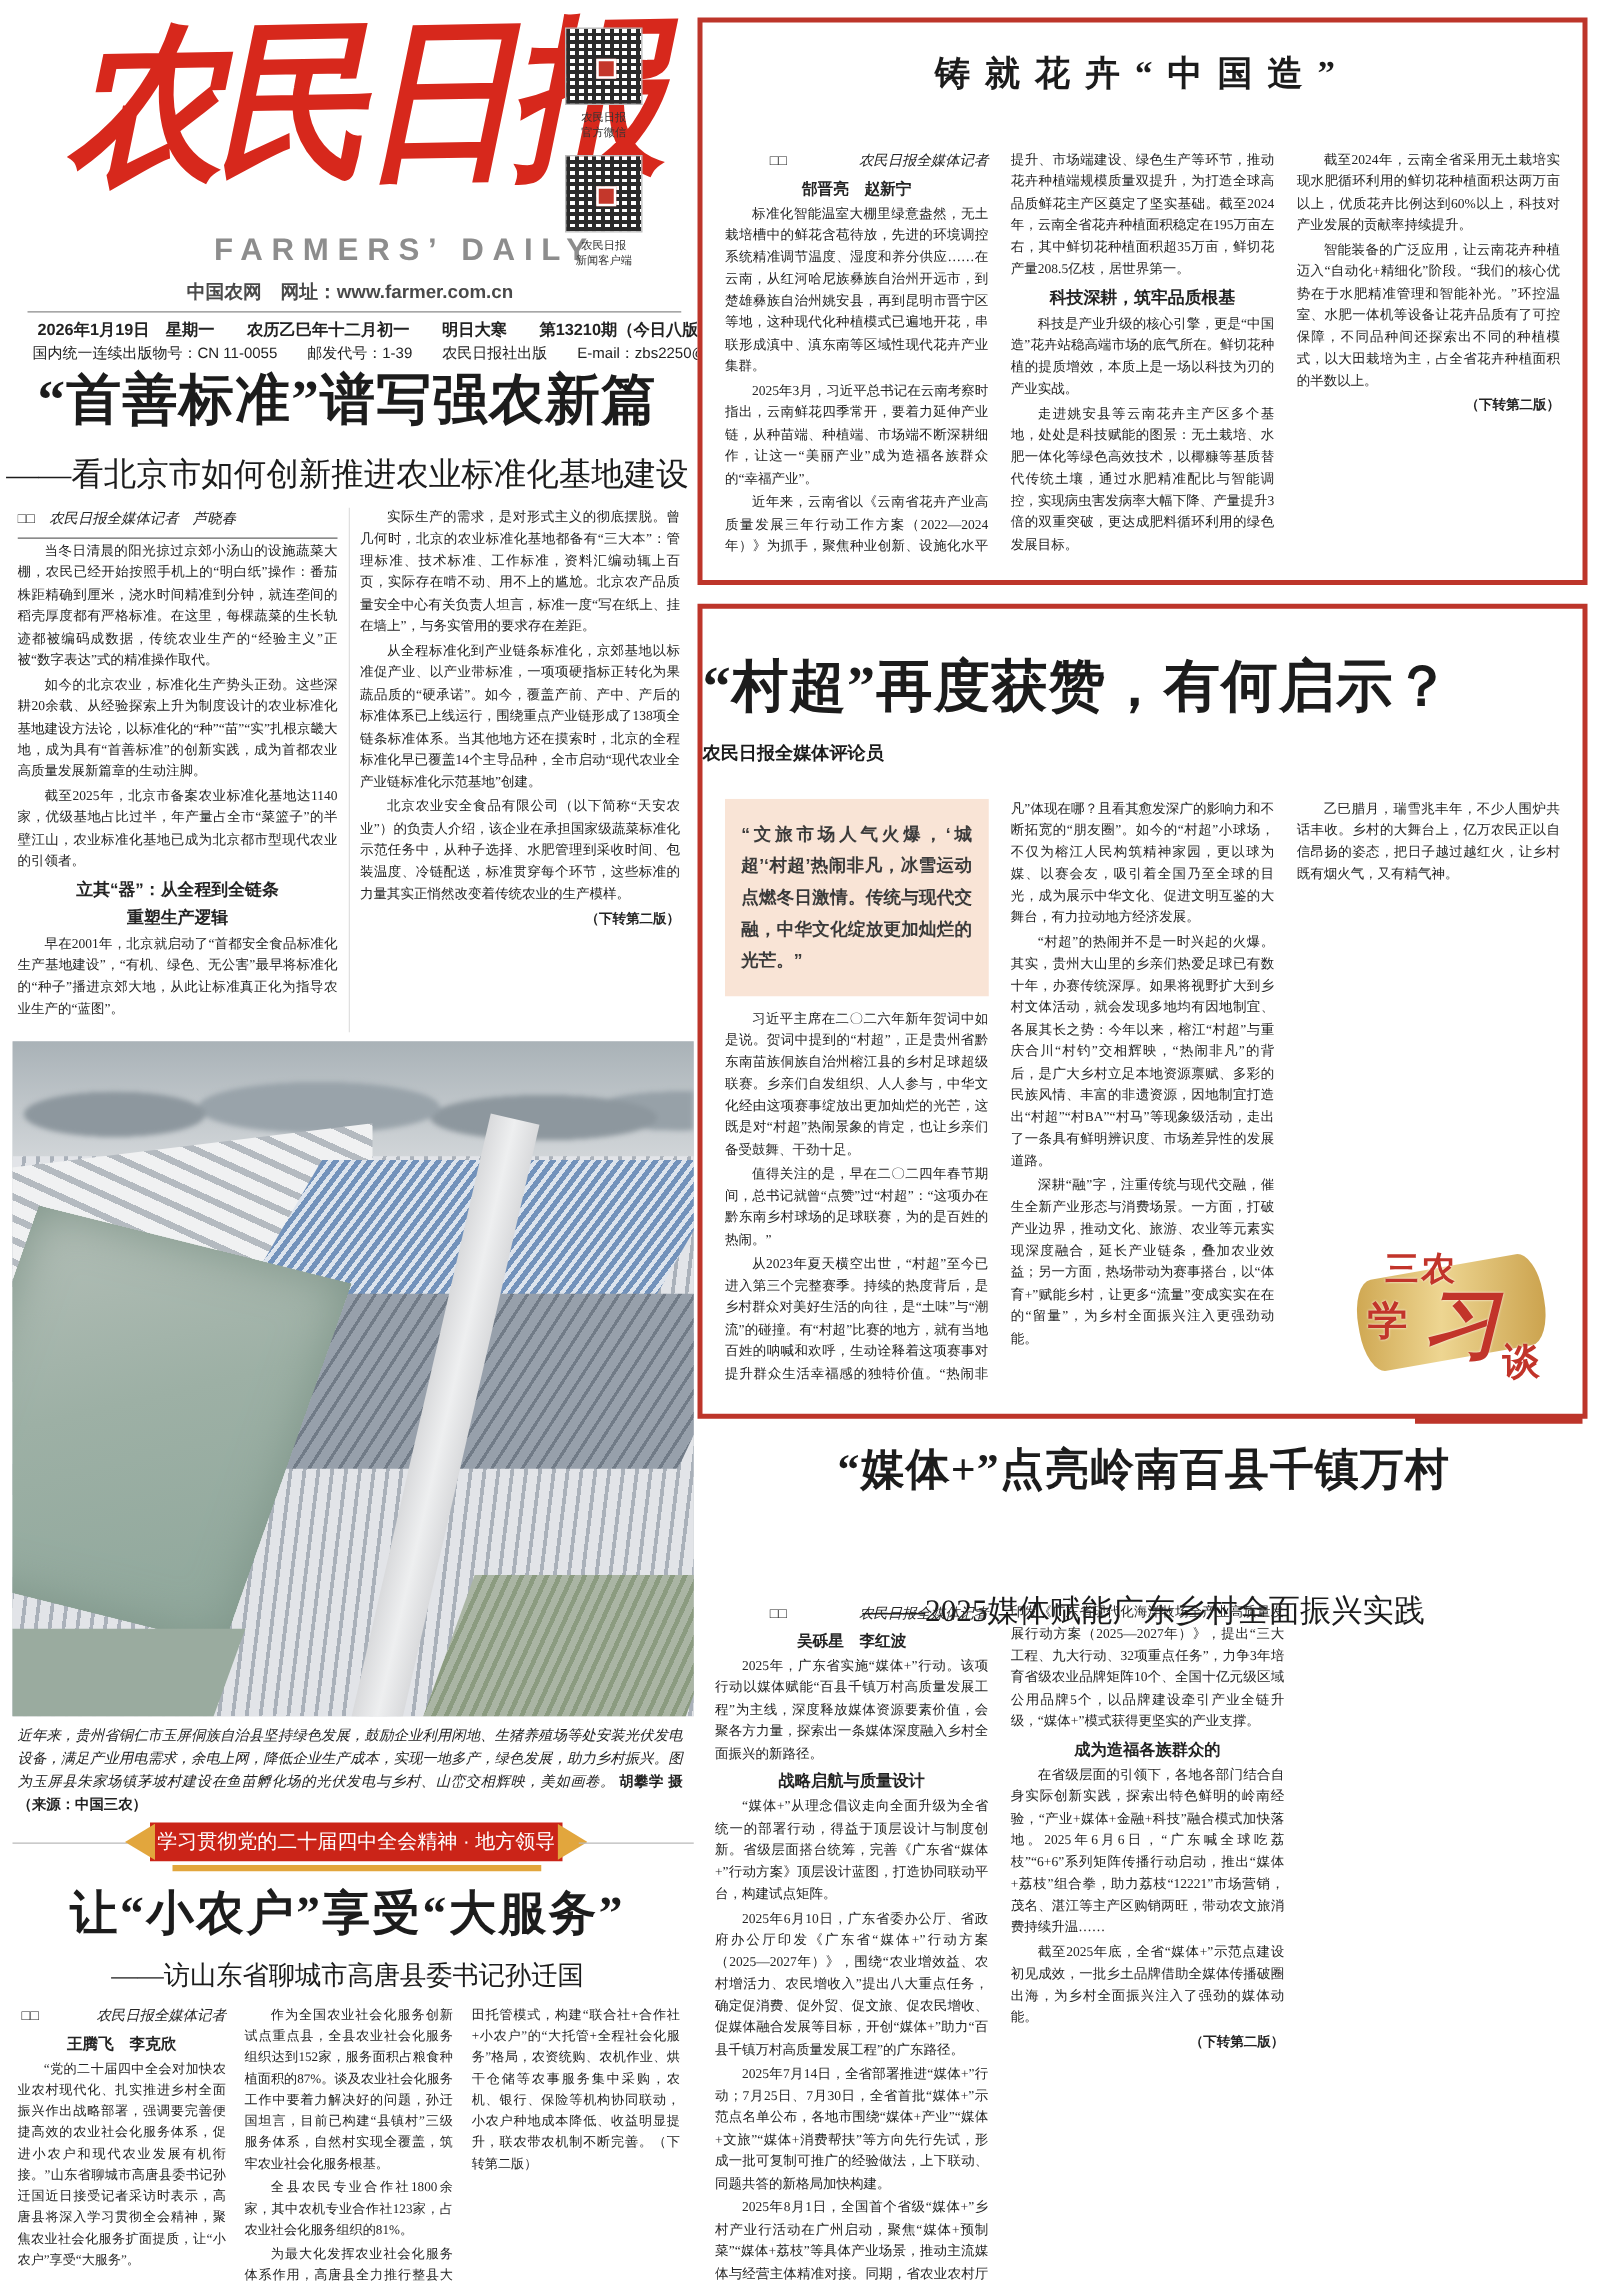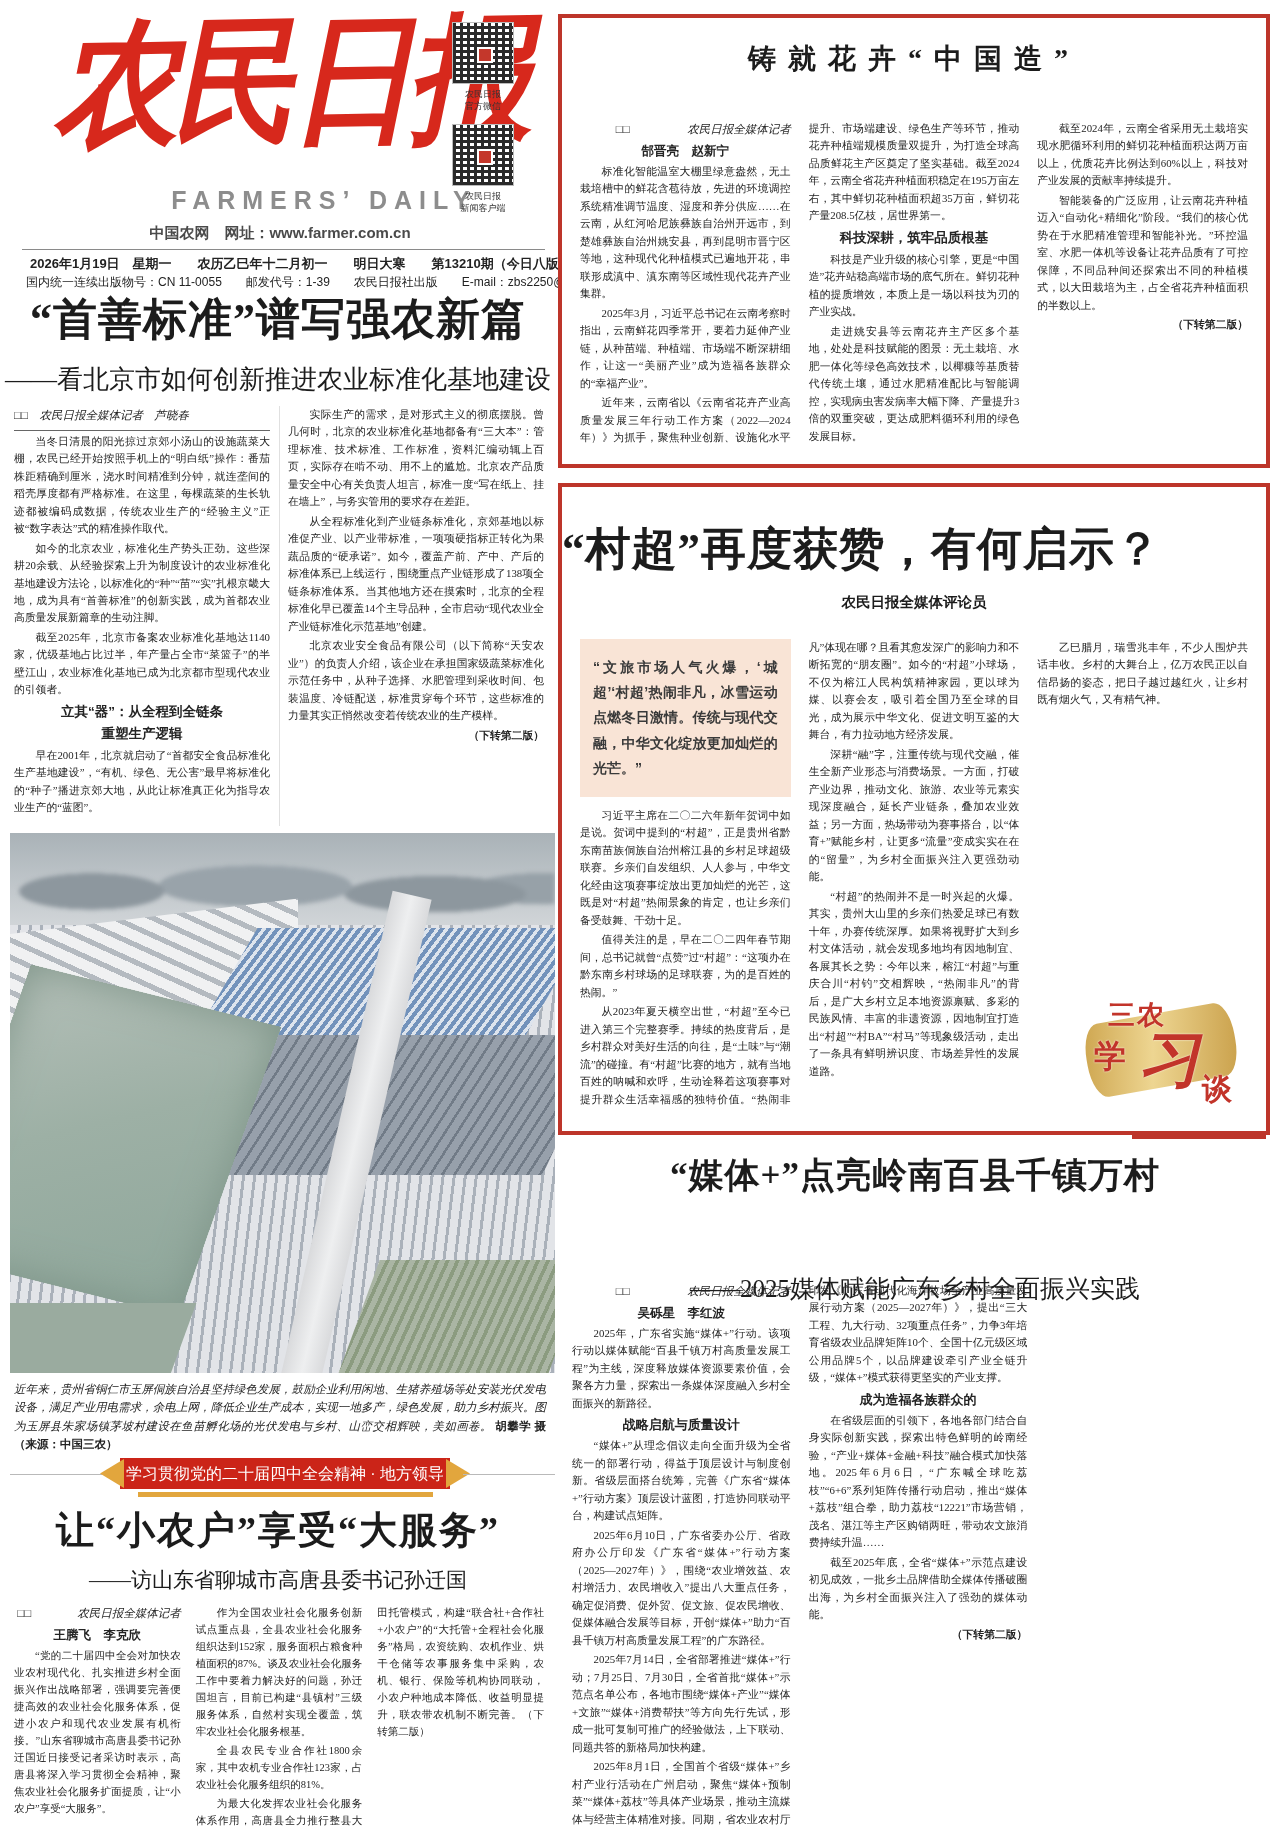--- a/index.html
+++ b/index.html
@@ -112,21 +112,21 @@
   .box1{position:absolute;left:558px;top:14px;width:704px;height:446px;border:4px solid #bd352a;
         background:#fff;}
   .b1-h{margin:22px 0 0;text-align:center;font-size:28px;font-weight:bold;letter-spacing:12px;}
   .b1-cols{position:absolute;left:18px;top:102px;width:668px;height:328px;
         column-count:3;column-gap:18px;column-fill:auto;}
 
   
   .box2{position:absolute;left:558px;top:483px;width:704px;height:644px;border:4px solid #bd352a;
         background:#fff;}
   .b2-h{margin:32px 0 0;font-size:45px;font-weight:bold;letter-spacing:1px;}
-  .b2-by{margin:14px 0 0;text-align:center;font-family:Liberation Mono, monospace;
+  .b2-by{margin:14px 0 0;font-family:Liberation Mono, monospace;
         font-weight:bold;font-size:14.5px;}
   .b2-cols{position:absolute;left:18px;top:152px;width:668px;height:476px;
         column-count:3;column-gap:18px;column-fill:auto;}
   .quote{background:#f9e4d6;padding:16px 13px;margin:0 0 10px;font-weight:bold;font-size:14px;
         line-height:1.8;color:#3a3a3a;text-indent:0;break-inside:avoid;
         font-family:"Liberation Sans",sans-serif;}
   .sn-logo{position:absolute;right:22px;bottom:14px;width:160px;height:122px;}
   .sn-blob{position:absolute;left:2px;top:18px;width:150px;height:74px;border-radius:16px/34px;
         background:linear-gradient(100deg,#c99d3f,#ecd astron 45%,#c5983b);
         background:linear-gradient(100deg,#c99d3f,#ecd288 45%,#c5983b);
@@ -243,22 +243,22 @@
   </section>
 
   <section class="box2">
     <h1 class="b2-h">“村超”再度获赞，有何启示？</h1>
     <div class="b2-by">农民日报全媒体评论员</div>
     <div class="cols b2-cols">
       <div class="quote">“文旅市场人气火爆，‘城超’‘村超’热闹非凡，冰雪运动点燃冬日激情。传统与现代交融，中华文化绽放更加灿烂的光芒。”</div>
     <p class="para">习近平主席在二〇二六年新年贺词中如是说。贺词中提到的“村超”，正是贵州省黔东南苗族侗族自治州榕江县的乡村足球超级联赛。乡亲们自发组织、人人参与，中华文化经由这项赛事绽放出更加灿烂的光芒，这既是对“村超”热闹景象的肯定，也让乡亲们备受鼓舞、干劲十足。</p>
         <p class="para">值得关注的是，早在二〇二四年春节期间，总书记就曾“点赞”过“村超”：“这项办在黔东南乡村球场的足球联赛，为的是百姓的热闹。”</p>
         <p class="para">从2023年夏天横空出世，“村超”至今已进入第三个完整赛季。持续的热度背后，是乡村群众对美好生活的向往，是“土味”与“潮流”的碰撞。有“村超”比赛的地方，就有当地百姓的呐喊和欢呼，生动诠释着这项赛事对提升群众生活幸福感的独特价值。“热闹非凡”体现在哪？且看其愈发深广的影响力和不断拓宽的“朋友圈”。如今的“村超”小球场，不仅为榕江人民构筑精神家园，更以球为媒、以赛会友，吸引着全国乃至全球的目光，成为展示中华文化、促进文明互鉴的大舞台，有力拉动地方经济发展。</p>
+        <p class="para">“村超”的热闹并不是一时兴起的火爆。其实，贵州大山里的乡亲们热爱足球已有数十年，办赛传统深厚。如果将视野扩大到乡村文体活动，就会发现多地均有因地制宜、各展其长之势：今年以来，榕江“村超”与重庆合川“村钓”交相辉映，“热闹非凡”的背后，是广大乡村立足本地资源禀赋、多彩的民族风情、丰富的非遗资源，因地制宜打造出“村超”“村BA”“村马”等现象级活动，走出了一条具有鲜明辨识度、市场差异性的发展道路。</p>
         <p class="para">深耕“融”字，注重传统与现代交融，催生全新产业形态与消费场景。一方面，打破产业边界，推动文化、旅游、农业等元素实现深度融合，延长产业链条，叠加农业效益；另一方面，热场带动为赛事搭台，以“体育+”赋能乡村，让更多“流量”变成实实在在的“留量”，为乡村全面振兴注入更强劲动能。</p>
-        <p class="para">“村超”的热闹并不是一时兴起的火爆。其实，贵州大山里的乡亲们热爱足球已有数十年，办赛传统深厚。如果将视野扩大到乡村文体活动，就会发现多地均有因地制宜、各展其长之势：今年以来，榕江“村超”与重庆合川“村钓”交相辉映，“热闹非凡”的背后，是广大乡村立足本地资源禀赋、多彩的民族风情、丰富的非遗资源，因地制宜打造出“村超”“村BA”“村马”等现象级活动，走出了一条具有鲜明辨识度、市场差异性的发展道路。</p>
         <p class="para">乙巳腊月，瑞雪兆丰年，不少人围炉共话丰收。乡村的大舞台上，亿万农民正以自信昂扬的姿态，把日子越过越红火，让乡村既有烟火气，又有精气神。</p>
       </div>
     <div class="sn-logo">
       <i class="sn-blob"></i>
       <span class="sn-t1">三农</span>
       <span class="sn-t2">学</span>
       <span class="sn-t3">习</span>
       <span class="sn-t4">谈</span>
     </div>
     <div class="sn-bar"></div>

